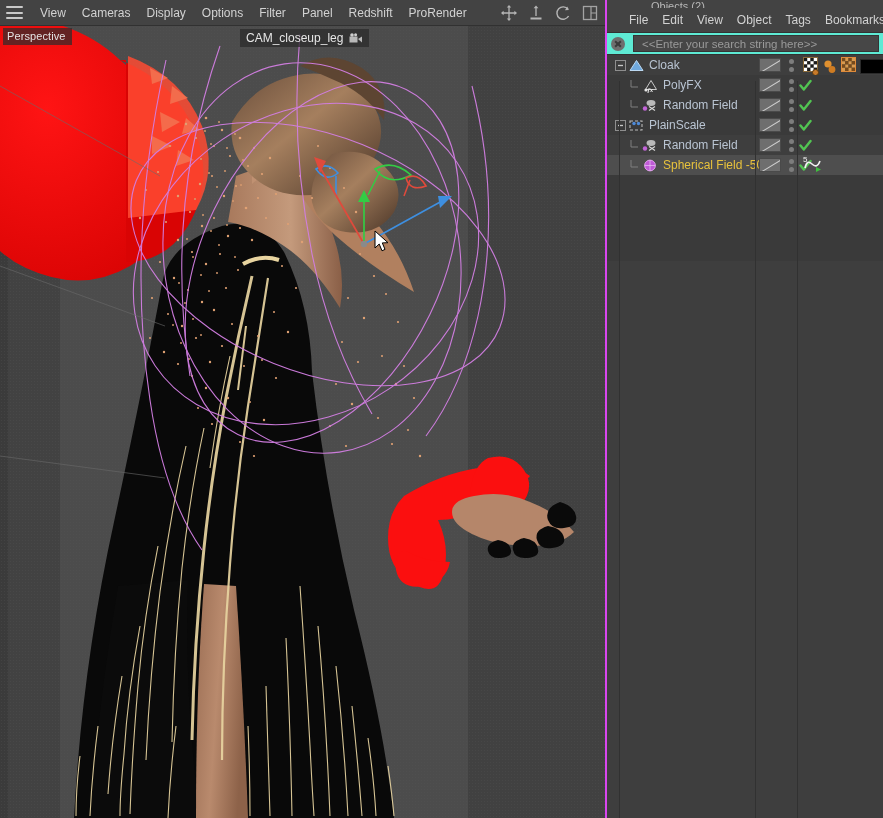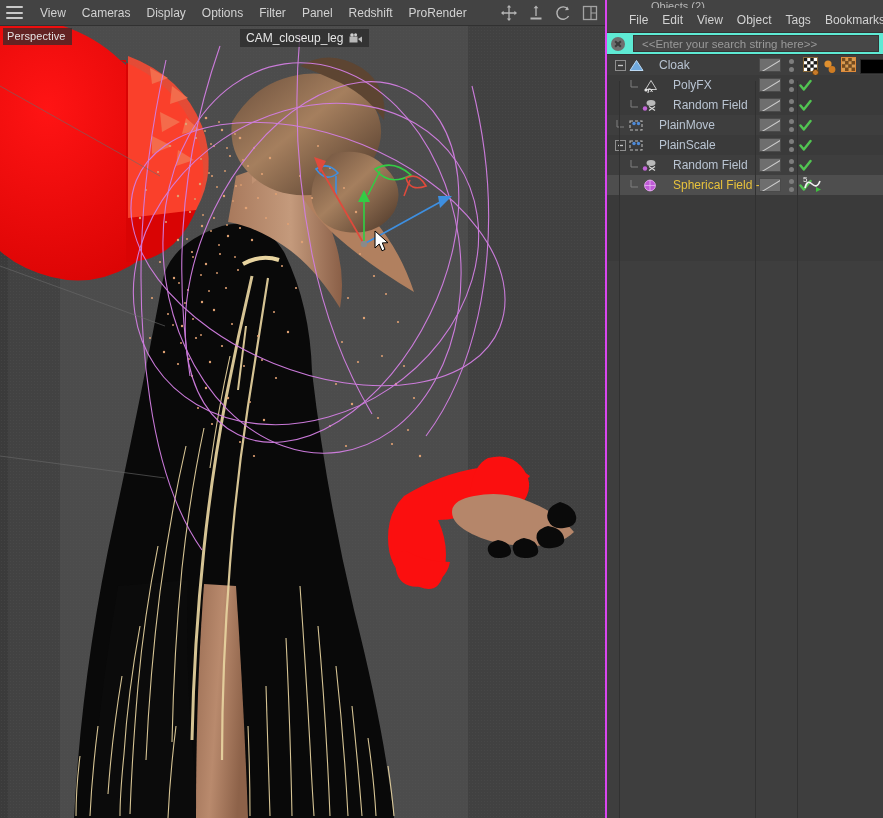--- a/index.html
+++ b/index.html
@@ -85,21 +85,21 @@
   .search-field span { color:#9a9a9a; font-size:11.5px; }
 
   
   .om-tree { position:relative; background:#3e3e3e; }
   .row { position:relative; height:20px; display:flex; align-items:center;
          font-size:12px; color:#b9c4d2; }
   .row.alt { background:#3a3a3a; }
   .row.sel { background:#4e4e4e; }
   .indent { flex:none; }
   .expander { width:11px; height:11px; flex:none; position:relative; margin-right:2px; }
-  .ico { width:17px; height:15px; flex:none; margin-right:14px; }
+  .ico { width:17px; height:15px; flex:none; margin-right:4px; }
   .rname { white-space:nowrap; overflow:hidden;text-align:right; }
   .rname.orange { color:#e08b3a; }
   .rname.yellow { color:#e8c23c; }
 
   
   .col-div { position:absolute; width:1px; background:#313131; top:0; bottom:0; }
   .layerchip { position:absolute; width:22px; height:14px; background:#6e6e6e;
                border:1px solid #4a4a4a; overflow:hidden; }
   .layerchip::after{ content:""; position:absolute; left:-3px; top:6px; width:30px; height:1px;
                      background:#cfcfcf; transform:rotate(-31deg);}
@@ -578,40 +578,20 @@
           <span class="rname">Random Field</span>
           <span class="layerchip" style="left:152px;top:3px"></span>
           <span class="dots" style="left:182px;top:4px">
             <i></i>
             <i></i>
           </span>
           <span class="check" style="left:192px;top:4px"><svg viewBox="0 0 13 13" width="13" height="13">
               <path d="M1.5 6.5 L4.8 10.5 L11.5 2" fill="none" stroke="#52c452" stroke-width="2.4" stroke-linecap="round" stroke-linejoin="round"></path>
             </svg></span>
         </div>
-        <div class="row">
-          <span class="indent" style="width:8px"></span>
-          <span class="expander"><svg viewBox="0 0 11 11" width="11" height="11">
-              <path d="M2 0v7h7" fill="none" stroke="#7e7e7e" stroke-width="1"></path>
-            </svg></span>
-          <span class="ico"><svg viewBox="0 0 17 14" width="17" height="15" preserveAspectRatio="xMidYMid meet">
-              <rect x="2" y="2.5" width="12" height="9" fill="none" stroke="#b9b9b9" stroke-width="1.1" stroke-dasharray="3 2"></rect>
-              <circle cx="6" cy="5" r="1.7" fill="#4f8bd8"></circle>
-              <circle cx="10.5" cy="5" r="1.7" fill="#4f8bd8"></circle>
-            </svg></span>
-          <span class="rname">PlainMove</span>
-          <span class="layerchip" style="left:152px;top:3px"></span>
-          <span class="dots" style="left:182px;top:4px">
-            <i></i>
-            <i></i>
-          </span>
-          <span class="check" style="left:192px;top:4px"><svg viewBox="0 0 13 13" width="13" height="13">
-              <path d="M1.5 6.5 L4.8 10.5 L11.5 2" fill="none" stroke="#52c452" stroke-width="2.4" stroke-linecap="round" stroke-linejoin="round"></path>
-            </svg></span>
-        </div>
         <div class="row alt">
           <span class="indent" style="width:8px"></span>
           <span class="expander"><svg viewBox="0 0 11 11" width="11" height="11">
               <rect x="0.5" y="0.5" width="10" height="10" fill="none" stroke="#8e8e8e"></rect>
               <path d="M3 5.5h5" stroke="#c8c8c8" stroke-width="1.3"></path>
             </svg></span>
           <span class="ico"><svg viewBox="0 0 17 14" width="17" height="15" preserveAspectRatio="xMidYMid meet">
               <rect x="2" y="2.5" width="12" height="9" fill="none" stroke="#b9b9b9" stroke-width="1.1" stroke-dasharray="3 2"></rect>
               <circle cx="6" cy="5" r="1.7" fill="#4f8bd8"></circle>
               <circle cx="10.5" cy="5" r="1.7" fill="#4f8bd8"></circle>

